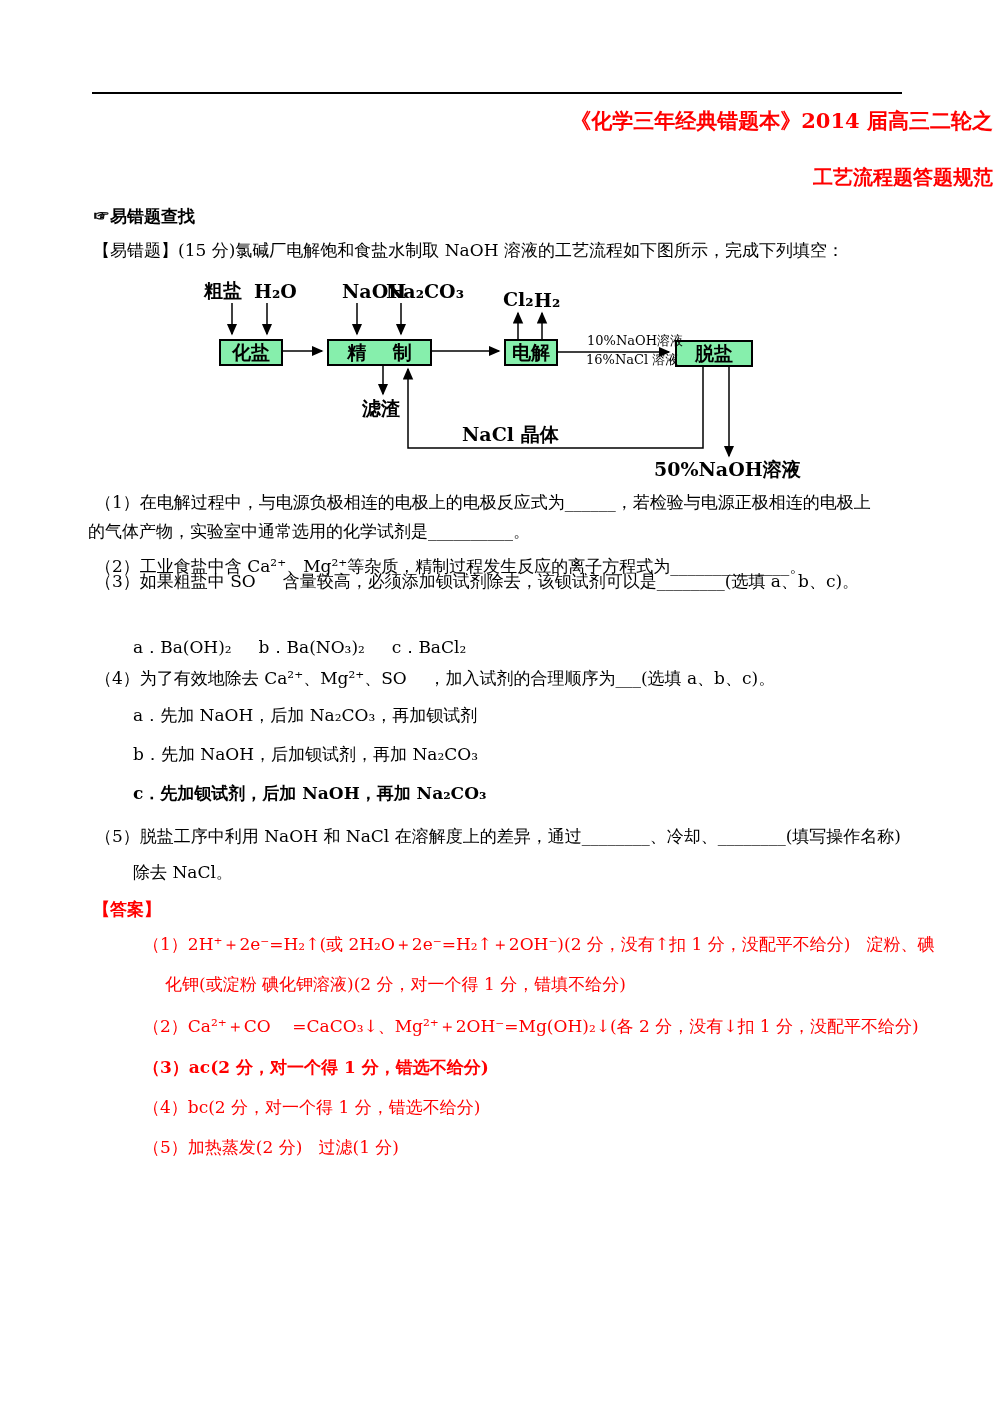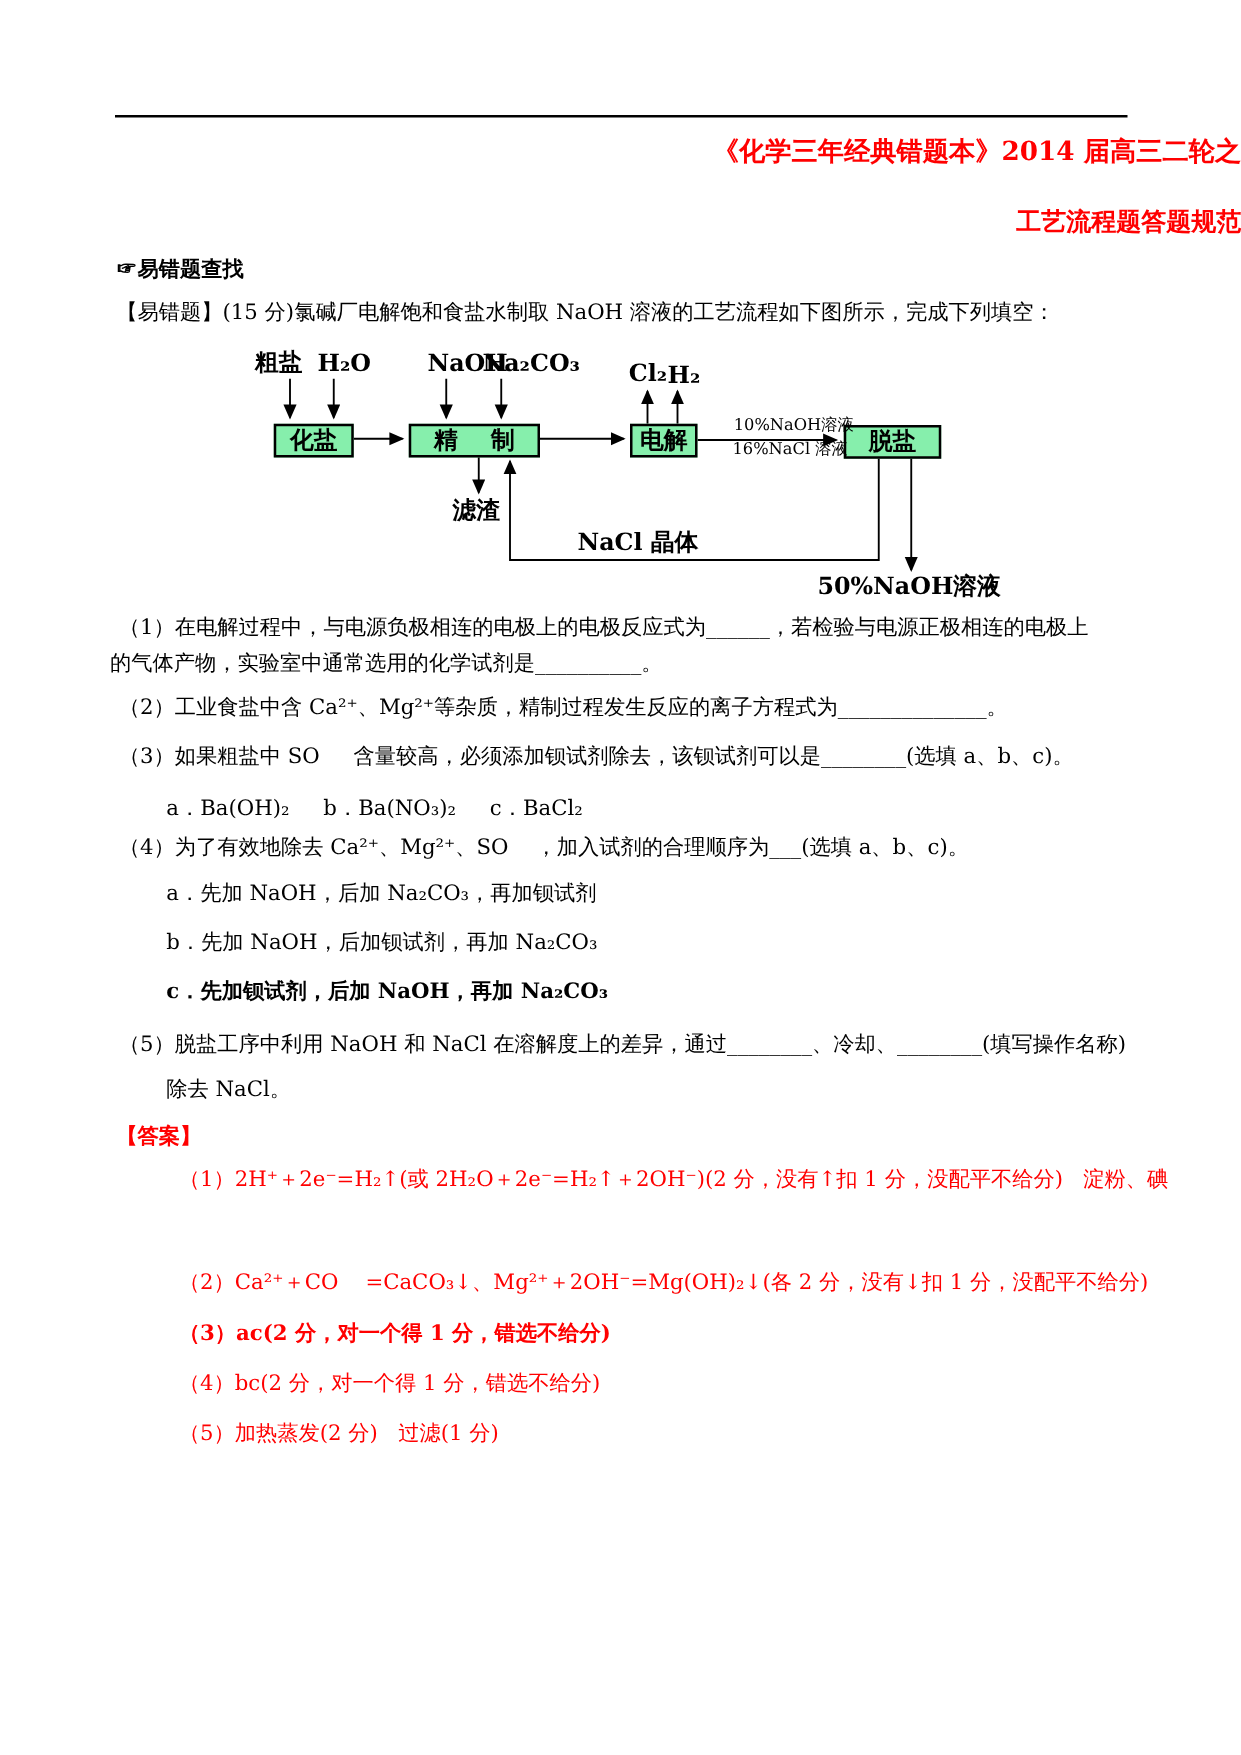--- a/index.html
+++ b/index.html
@@ -87,29 +87,30 @@
     <div class="dlabel" style="left:362px;top:398px;">滤渣</div>
     <div class="dlabel" style="left:462px;top:424px;">NaCl 晶体</div>
     <div class="dsmall" style="left:587px;top:334px;">10%NaOH溶液</div>
     <div class="dsmall" style="left:586px;top:353px;">16%NaCl 溶液</div>
     <div class="dlabel" style="left:654px;top:459px;">50%NaOH溶液</div>
   </div>
 
   <div class="tl" style="left:95px;top:492px;">（1）在电解过程中，与电源负极相连的电极上的电极反应式为______，若检验与电源正极相连的电极上</div>
   <div class="tl" style="left:88px;top:521px;">的气体产物，实验室中通常选用的化学试剂是__________。</div>
   <div class="tl" style="left:95px;top:556px;">（2）工业食盐中含 Ca²⁺、Mg²⁺等杂质，精制过程发生反应的离子方程式为______________。</div>
-  <div class="tl" style="left:95px;top:595px;text-align:right;">（3）如果粗盐中 SO     含量较高，必须添加钡试剂除去，该钡试剂可以是________(选填 a、b、c)。</div>
+  <div class="tl" style="left:95px;top:571px;text-align:right;">（3）如果粗盐中 SO     含量较高，必须添加钡试剂除去，该钡试剂可以是________(选填 a、b、c)。</div>
   <div class="tl" style="left:133px;top:637px;">a．Ba(OH)₂     b．Ba(NO₃)₂     c．BaCl₂</div>
   <div class="tl" style="left:95px;top:668px;">（4）为了有效地除去 Ca²⁺、Mg²⁺、SO    ，加入试剂的合理顺序为___(选填 a、b、c)。</div>
   <div class="tl" style="left:133px;top:705px;">a．先加 NaOH，后加 Na₂CO₃，再加钡试剂</div>
   <div class="tl" style="left:133px;top:744px;">b．先加 NaOH，后加钡试剂，再加 Na₂CO₃</div>
   <div class="tl" style="left:133px;top:783px;font-weight:bold;">c．先加钡试剂，后加 NaOH，再加 Na₂CO₃</div>
   <div class="tl" style="left:95px;top:826px;">（5）脱盐工序中利用 NaOH 和 NaCl 在溶解度上的差异，通过________、冷却、________(填写操作名称)</div>
   <div class="tl" style="left:133px;top:862px;">除去 NaCl。</div>
 
   <div class="tl red bold" style="left:93px;top:899px;">【答案】</div>
   <div class="tl red" style="left:143px;top:934px;">（1）2H⁺＋2e⁻=H₂↑(或 2H₂O＋2e⁻=H₂↑＋2OH⁻)(2 分，没有↑扣 1 分，没配平不给分)   淀粉、碘</div>
+  <div class="tl red" style="left:165px;top:974px;">化钾(或淀粉 碘化钾溶液)(2 分，对一个得 1 分，错填不给分)</div>
   <div class="tl red" style="left:143px;top:1016px;">（2）Ca²⁺＋CO    =CaCO₃↓、Mg²⁺＋2OH⁻=Mg(OH)₂↓(各 2 分，没有↓扣 1 分，没配平不给分)</div>
   <div class="tl red" style="left:143px;top:1057px;font-weight:bold;">（3）ac(2 分，对一个得 1 分，错选不给分)</div>
   <div class="tl red" style="left:143px;top:1097px;">（4）bc(2 分，对一个得 1 分，错选不给分)</div>
   <div class="tl red" style="left:143px;top:1137px;">（5）加热蒸发(2 分)   过滤(1 分)</div>
 
 </div>
 
 </body></html>

